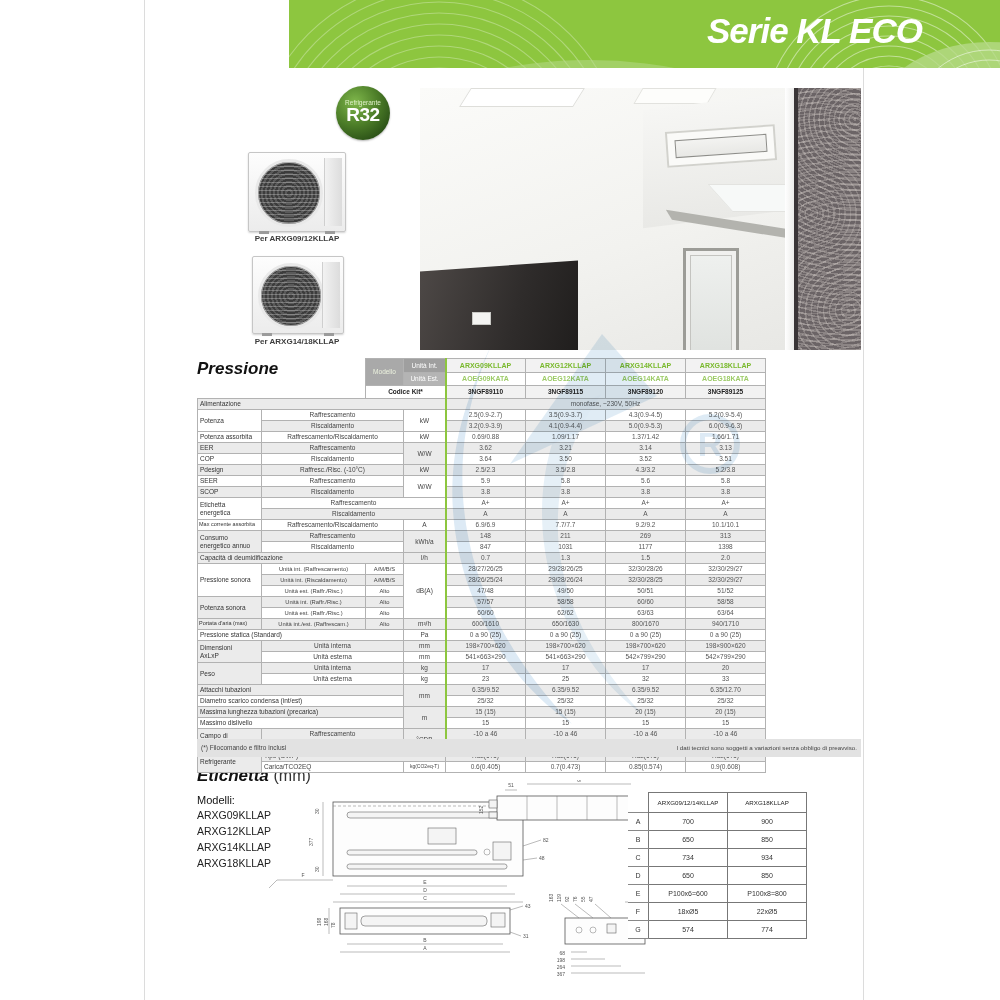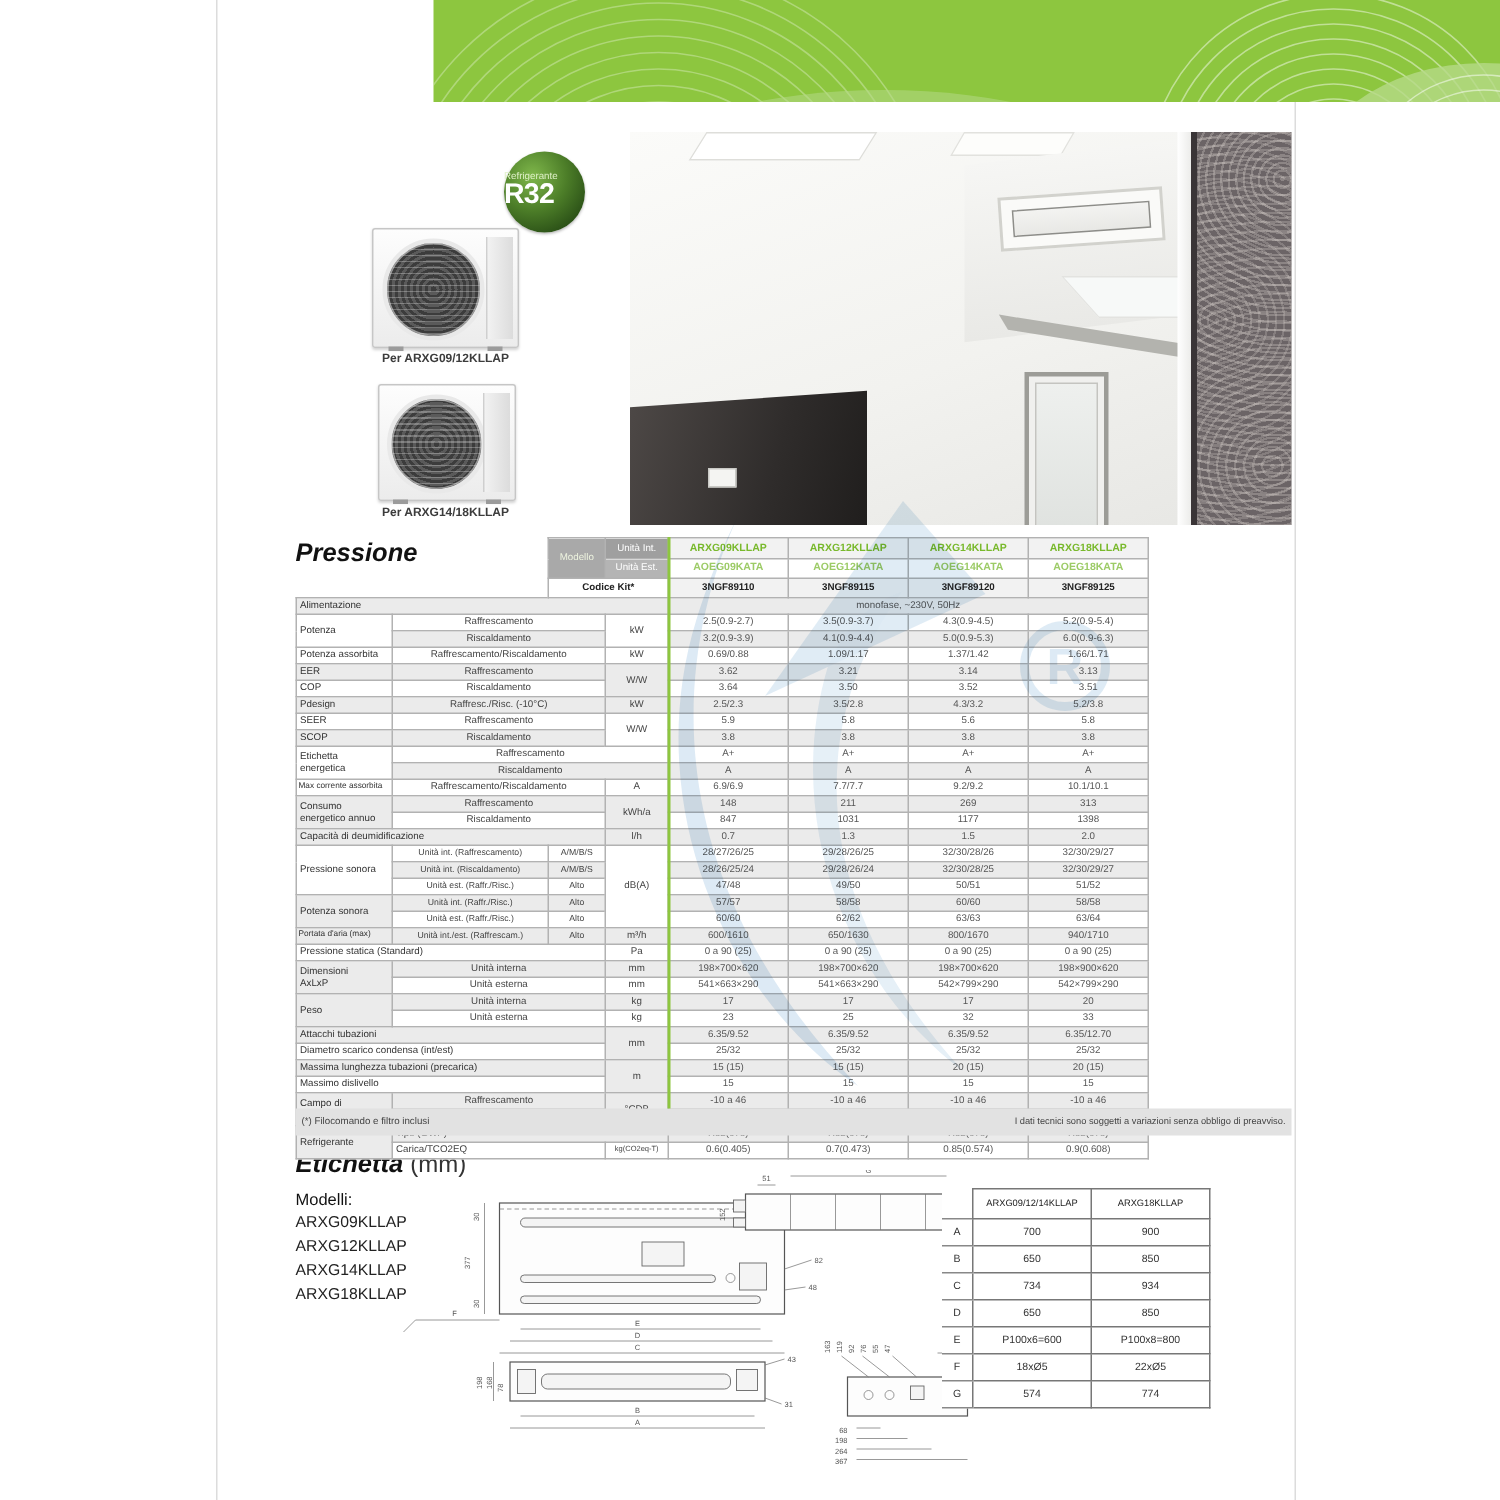--- a/index.html
+++ b/index.html
@@ -3,23 +3,23 @@
 <meta charset="utf-8">
 <style>
   html,body{margin:0;padding:0;background:#fff;}
   body{width:1000px;height:1000px;position:relative;font-family:"Liberation Sans",sans-serif;overflow:hidden;}
   .page{position:absolute;left:144px;top:0;width:718px;height:1000px;background:#fff;border-left:1px solid #dcdcdc;border-right:1px solid #dcdcdc;}
   
   .banner{position:absolute;left:144px;top:0;width:718px;height:68px;background:#8dc63f;overflow:hidden;}
   .banner svg{position:absolute;left:0;top:0;}
   .banner-title{position:absolute;left:418px;top:11px;width:290px;font-size:35px;font-weight:800;font-style:italic;color:#fff;letter-spacing:-1px;white-space:nowrap;}
   
-  .r32{position:absolute;left:191px;top:101px;width:54px;height:54px;border-radius:50%;
+  .r32{position:absolute;left:191px;top:86px;width:54px;height:54px;border-radius:50%;
     background:radial-gradient(circle at 35% 30%, #7fb74b 0%, #4c7d28 45%, #16350c 100%);
-    color:#fff;text-align:left;box-shadow:0 1px 2px rgba(0,0,0,.3);}
+    color:#fff;text-align:center;box-shadow:0 1px 2px rgba(0,0,0,.3);}
   .r32 .l1{font-size:6.5px;margin-top:13px;color:#dff0c8;}
   .r32 .l2{font-size:19px;font-weight:bold;line-height:17px;letter-spacing:-.5px;}
   
   .unit{position:absolute;background:linear-gradient(#fdfdfd,#ececec);border:1px solid #c6c6c6;border-radius:2px;box-shadow:0 1px 2px rgba(0,0,0,.18);}
   .fan{position:absolute;border-radius:50%;background:repeating-radial-gradient(circle at 50% 50%, #3c3c3c 0 2px, #5a5a5a 2px 4px);border:3px solid #e9e9e9;box-shadow:inset 0 0 0 1px #9a9a9a;}
   .fan:after{content:"";position:absolute;inset:0;border-radius:50%;background:repeating-linear-gradient(180deg, rgba(235,235,235,.30) 0 1px, transparent 1px 4px);}
   .side-panel{position:absolute;width:17px;background:linear-gradient(90deg,#f2f2f2,#dcdcdc);border-left:1px solid #cfcfcf;}
   .foot{position:absolute;width:10px;height:3px;background:#9b9b9b;bottom:-3px;}
   .caption{position:absolute;width:170px;text-align:center;font-size:8px;font-weight:bold;color:#3c3c3c;}
   
@@ -119,20 +119,21 @@
         <circle cx="600" cy="120" r="124"></circle>
       </g>
       <ellipse cx="700" cy="130" rx="120" ry="88" fill="#b5d987" opacity="0.8"></ellipse>
       <g stroke="rgba(255,255,255,0.5)" stroke-width="1" fill="none">
         <circle cx="700" cy="130" r="50"></circle>
           <circle cx="700" cy="130" r="60"></circle>
           <circle cx="700" cy="130" r="70"></circle>
         <circle cx="700" cy="130" r="80"></circle>
       </g>
     </svg>
+    <div class="banner-title">Serie KL ECO</div>
   </div>
 
   <div class="r32">
     <div class="l1">Refrigerante</div>
     <div class="l2">R32</div>
   </div>
 
 </div>
 
 <div class="unit" style="left:248px;top:152px;width:96px;height:78px;">

